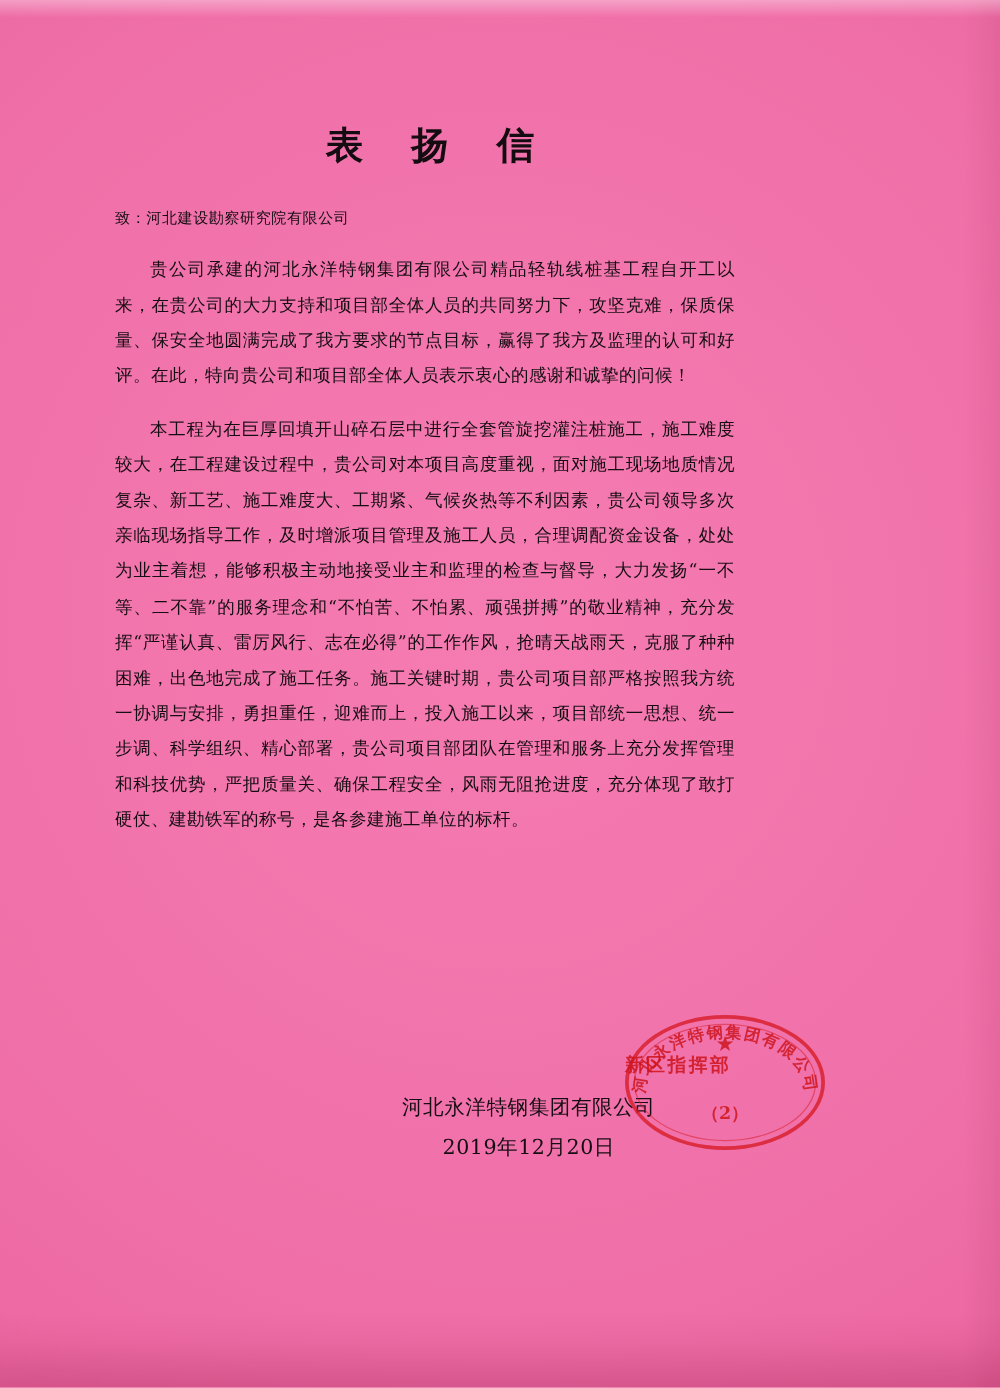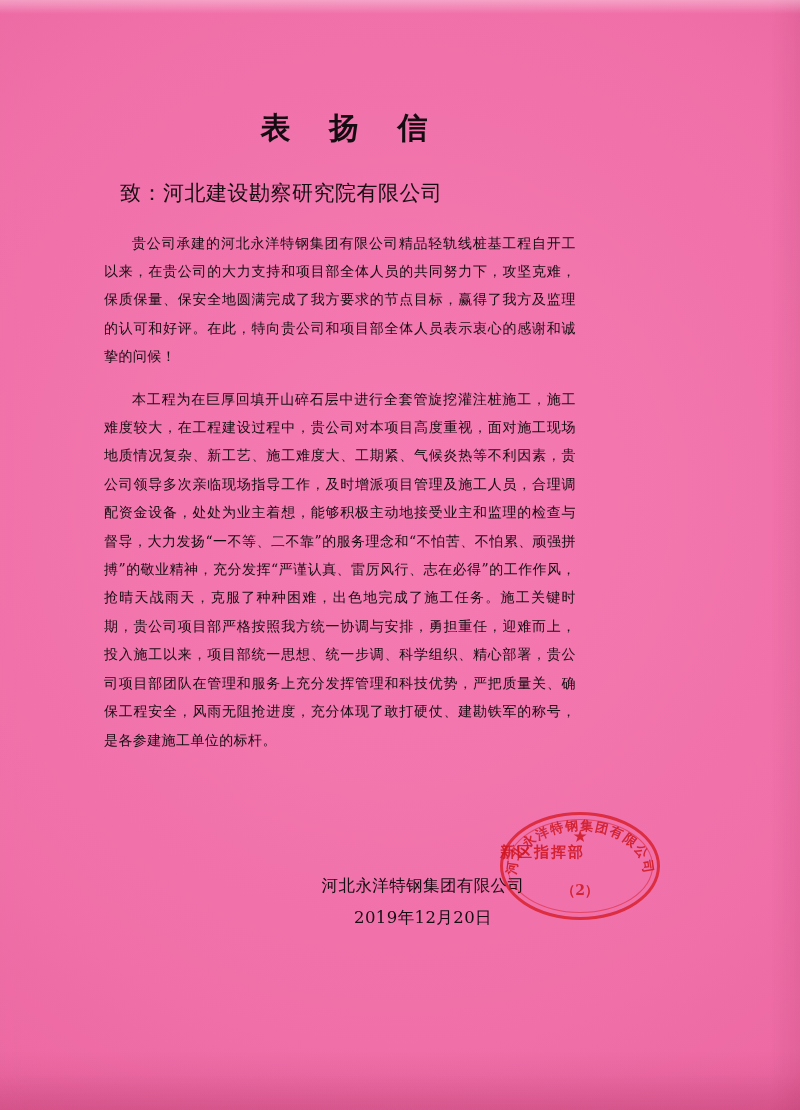--- a/index.html
+++ b/index.html
@@ -34,38 +34,38 @@
       linear-gradient(270deg, rgba(120,20,60,0.10) 0px, rgba(120,20,60,0.0) 30px),
       linear-gradient(0deg, rgba(120,20,60,0.12) 0px, rgba(120,20,60,0.0) 36px);
     mix-blend-mode: multiply;
     opacity: 0.8;
   }
   #paper {
     position: absolute;
     left: 0; top: 0;
     width: 688px;
     height: 1110px;
-    padding: 16px;
+    padding: 4px;
     box-sizing: border-box;
   }
   .doc-title {
     text-align: center;
     font-family: "DejaVu Serif", serif;
     font-size: 30px;
     font-weight: bold;
     letter-spacing: 14px;
     color: #140c10;
     margin: 0;
     padding-top: 92px;
     text-indent: 14px;
   }
   .salutation {
-    margin: 28px 0 0 16px;
+    margin: 28px 0 0 0;
     padding-left: 88px;
-    font-size: 21px;
+    font-size: 12px;
     line-height: 1.6;
     color: #160d12;
     letter-spacing: 0.5px;
   }
   .body-block {
     padding: 0 96px 0 88px;
   }
   .para {
     font-size: 14px;
     line-height: 2.03;

